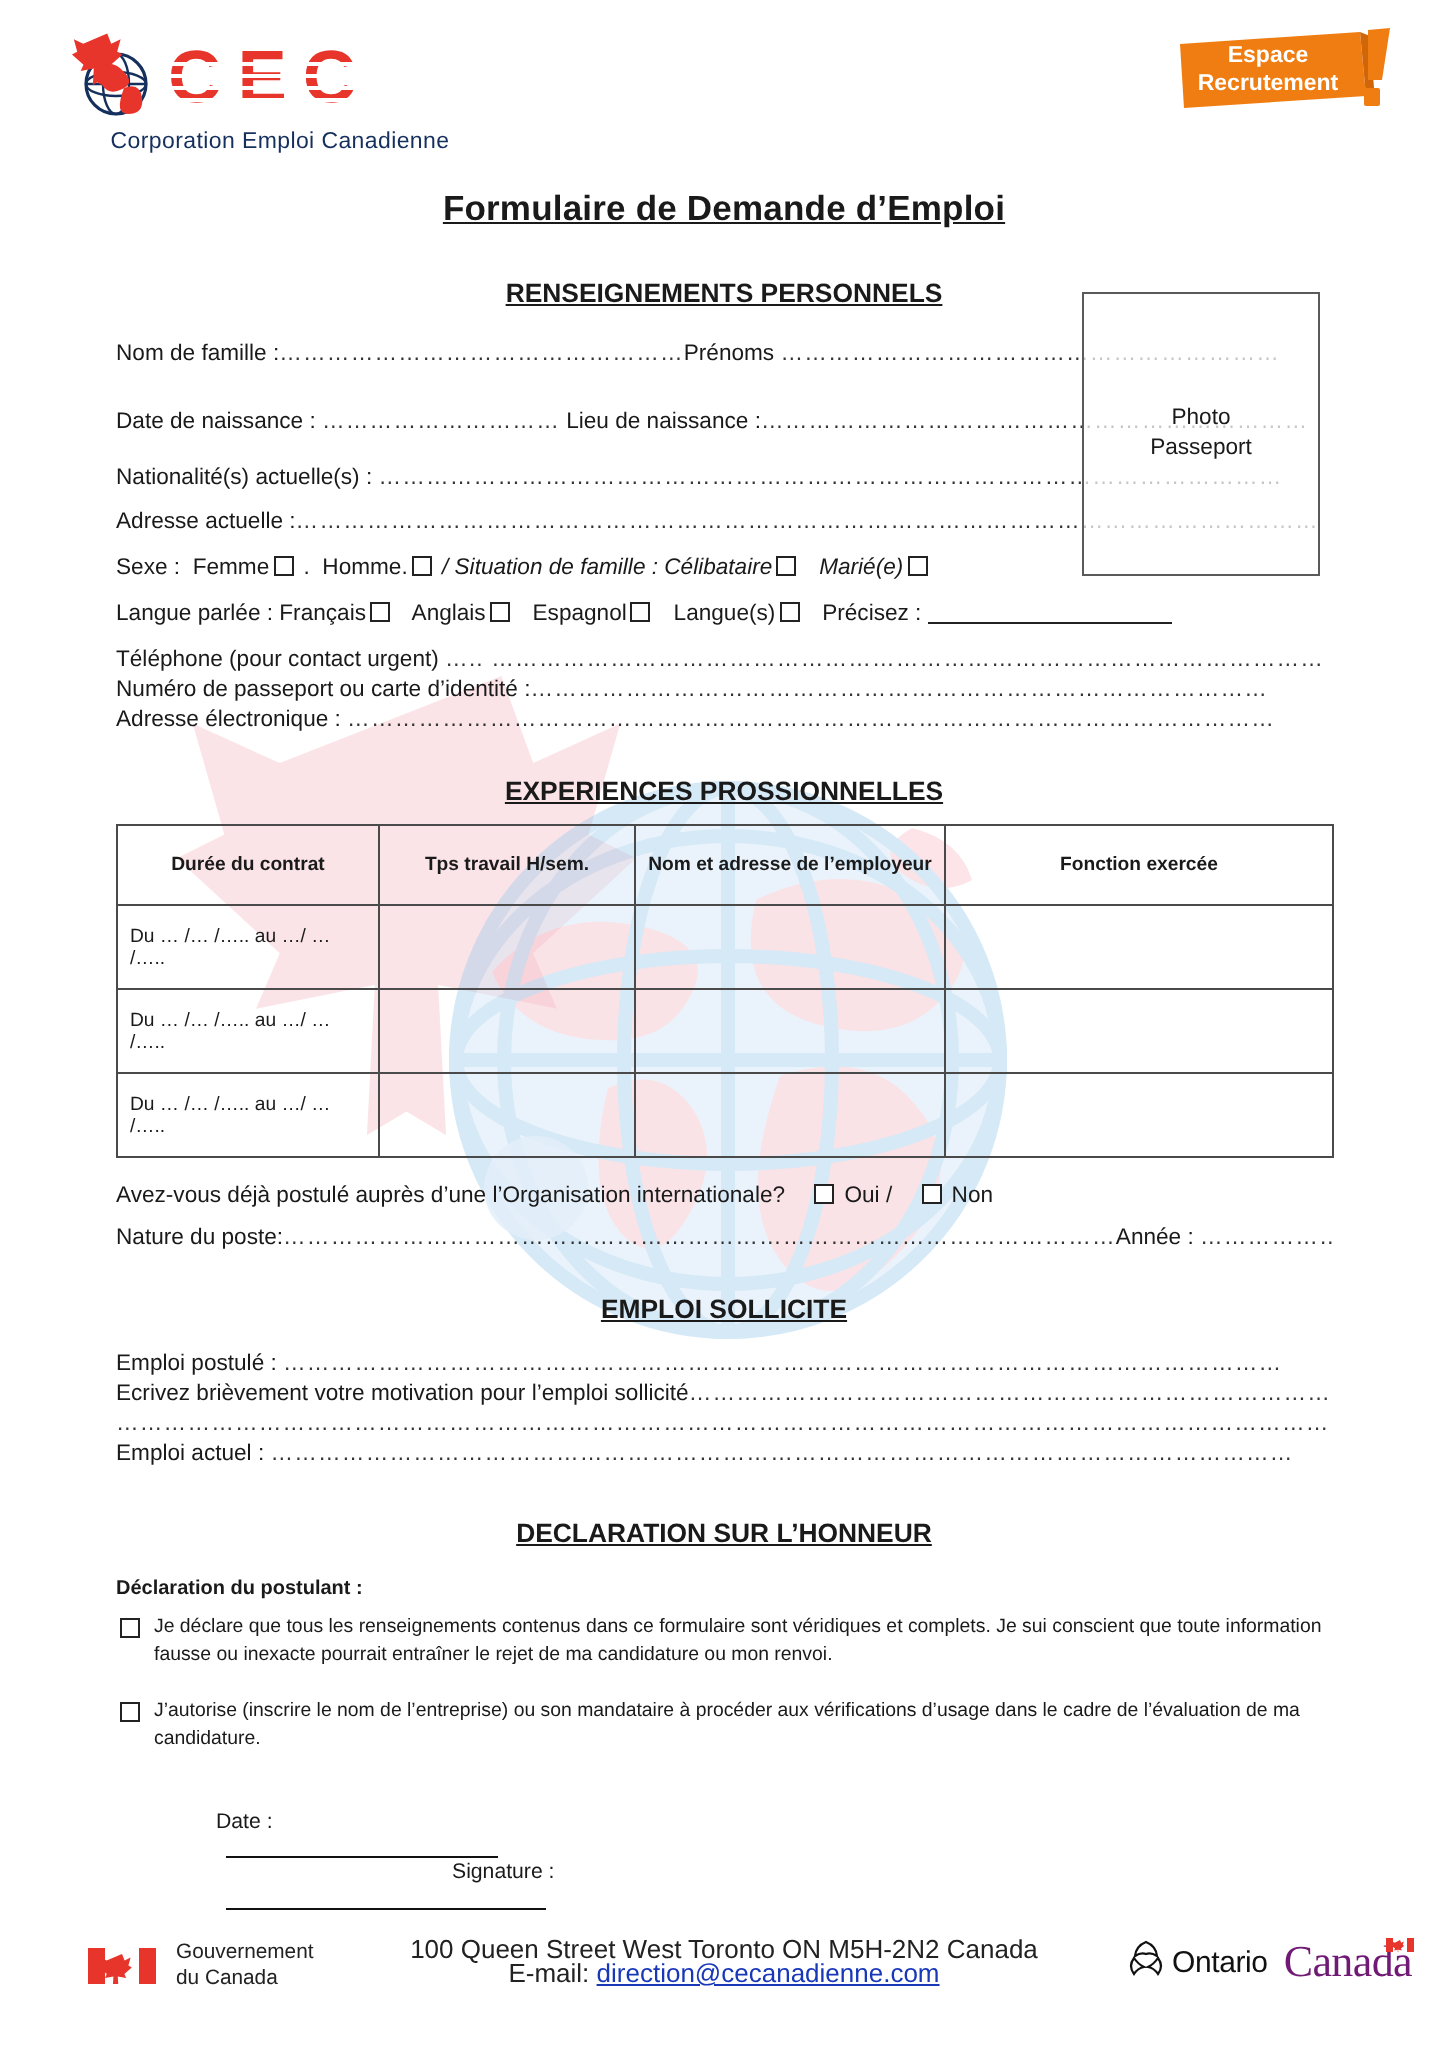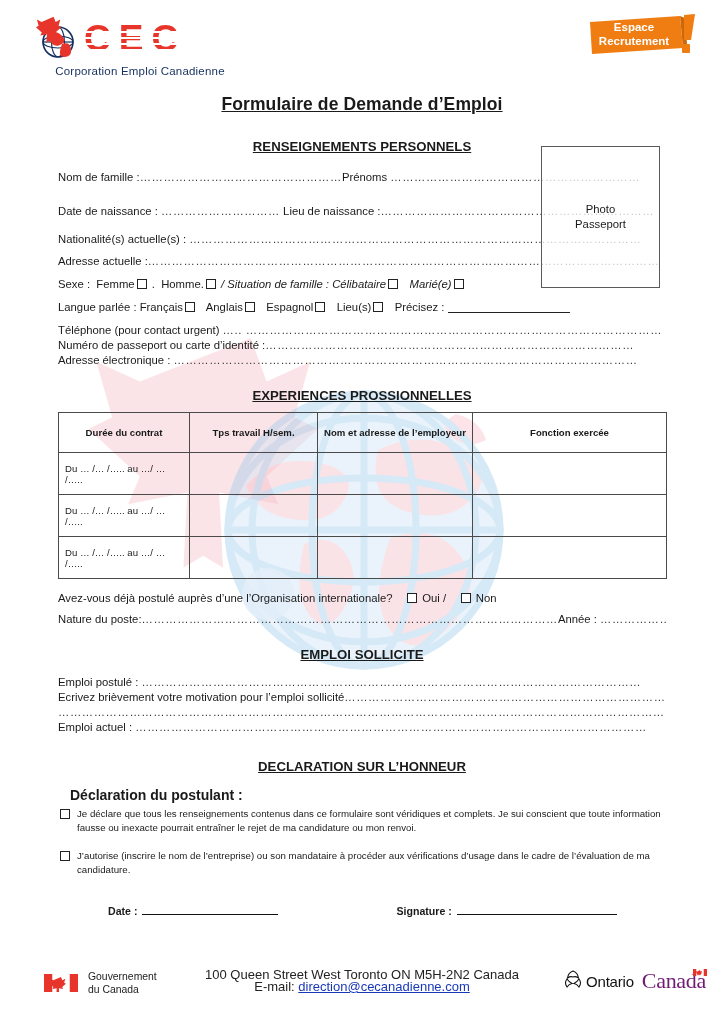--- a/index.html
+++ b/index.html
@@ -150,27 +150,28 @@
     padding: 2px 6px;
     vertical-align: middle;
   }
   .col1 { width: 131px; }
   .col2 { width: 128px; }
   .col3 { width: 155px; }
   .col4 { width: 194px; }
 
   
   .decl { font-size: 9.7px; line-height: 14.5px; }
-  .decl-h { font-weight: bold; font-size: 14px; margin-left: 12px; }
+  .decl-h { font-weight: bold; font-size: 10px; }
   .sig-row {
     display: flex;
     font-size: 10.6px;
-    font-weight: bold;
+    font-weight: normal;
     margin-top: 26px;
     padding-left: 50px;
+    flex-direction: column;
   }
   .sig-row .lbl { white-space: nowrap; }
   .sig-line {
     display: inline-block;
     border-bottom: 1.4px solid #111;
     height: 11px;
   }
 
   
   .footer {
@@ -320,21 +321,21 @@
       <span>.</span>&nbsp;
       <span>Homme.</span><span class="chk"></span>
       <span class="it">/ Situation de famille : Célibataire</span><span class="chk"></span>&nbsp;&nbsp;
       <span class="it">Marié(e)</span><span class="chk"></span>
     </div>
 
     <div class="line" style="margin-top:11px;">
       <span>Langue parlée : Français</span><span class="chk"></span>&nbsp;&nbsp;
       <span>Anglais</span><span class="chk"></span>&nbsp;&nbsp;
       <span>Espagnol</span><span class="chk"></span>&nbsp;&nbsp;
-      <span>Lieu(s)</span><span class="chk"></span>&nbsp;&nbsp;
+      <span>Langue(s)</span><span class="chk"></span>&nbsp;&nbsp;
       <span>Précisez :</span> <span class="ul-fill" style="width:122px;"></span>
     </div>
 
     <div class="line" style="margin-top:11px;">
       <span>Téléphone (pour contact urgent)</span> <span class="dots">….. ……………………………………………………………………………………………</span>
     </div>
     <div class="line" style="margin-top:3px;">
       <span>Numéro de passeport ou carte d’identité :</span><span class="dots">…………………………………………………………………………………</span>
     </div>
     <div class="line" style="margin-top:3px;">

